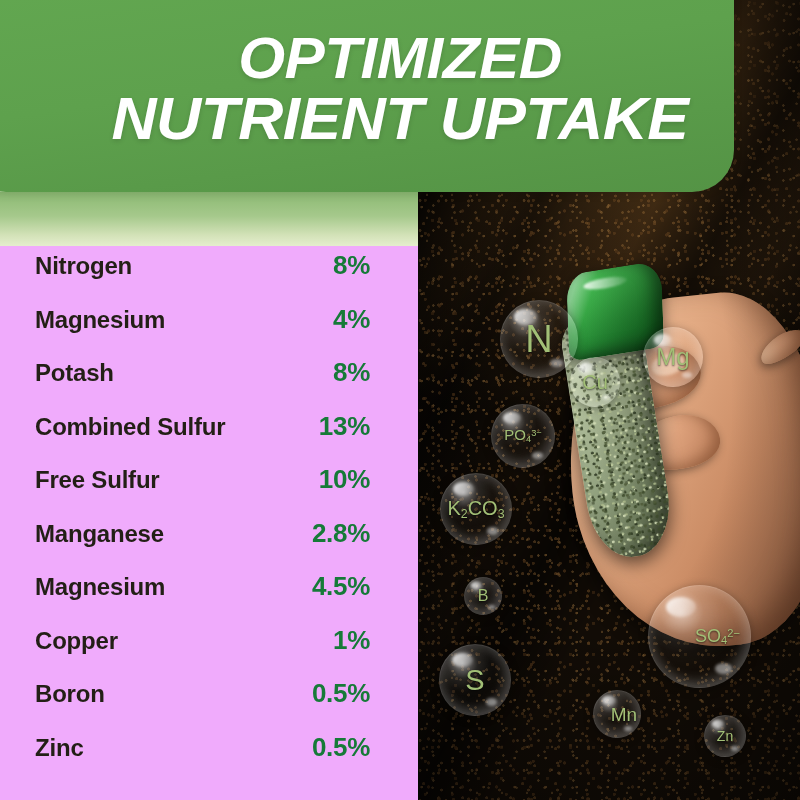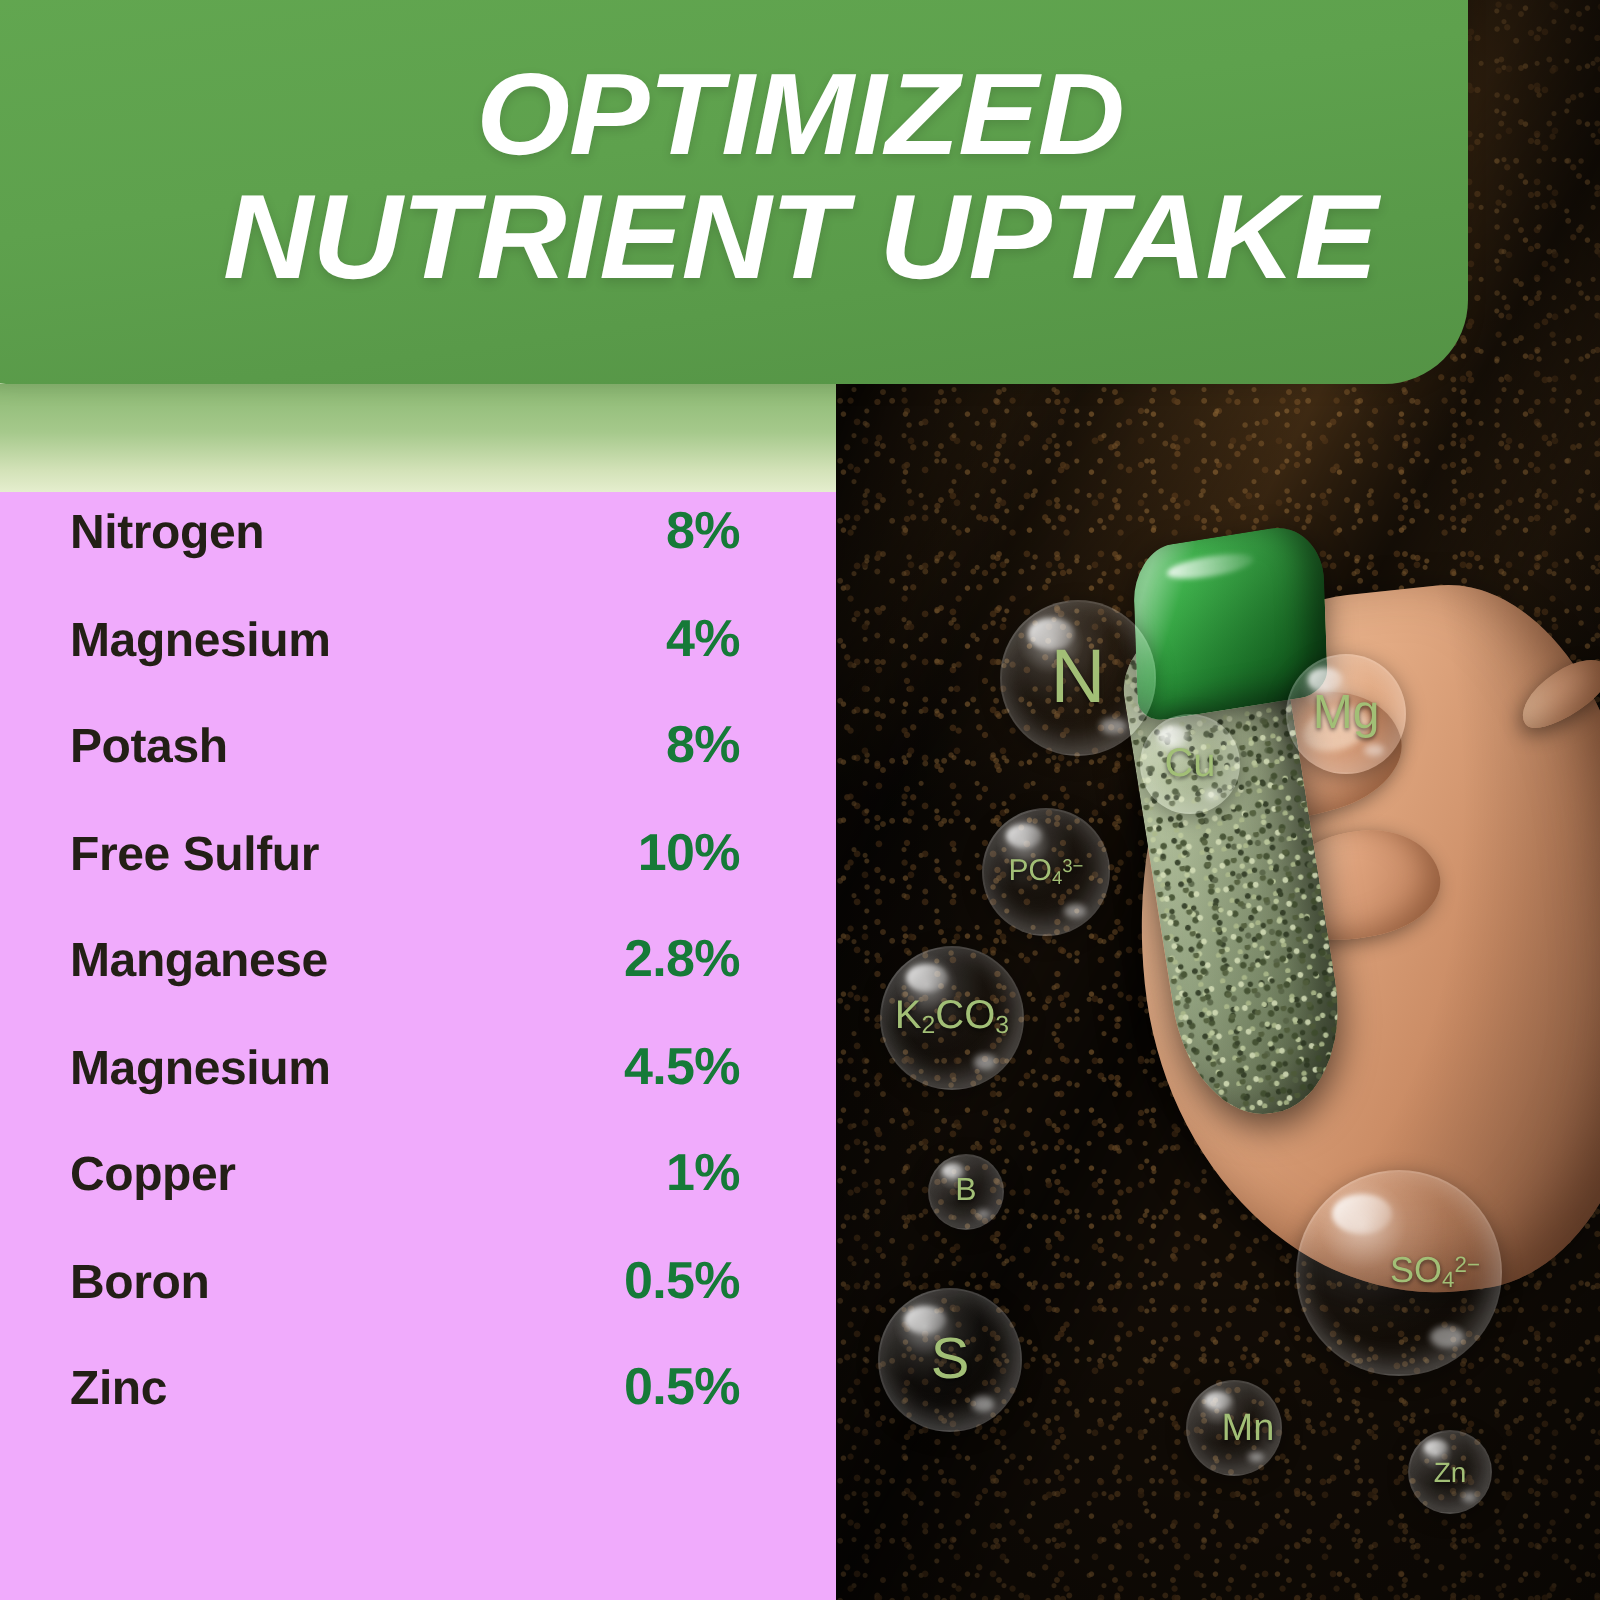--- a/index.html
+++ b/index.html
@@ -333,20 +333,24 @@
         </div>
         <div class="nutrient-row">
           <span class="nutrient-name">Magnesium</span>
           <span class="nutrient-value">4%</span>
         </div>
         <div class="nutrient-row">
           <span class="nutrient-name">Potash</span>
           <span class="nutrient-value">8%</span>
         </div>
         <div class="nutrient-row">
+          <span class="nutrient-name">Combined Sulfur</span>
+          <span class="nutrient-value">13%</span>
+        </div>
+        <div class="nutrient-row">
           <span class="nutrient-name">Free Sulfur</span>
           <span class="nutrient-value">10%</span>
         </div>
         <div class="nutrient-row">
           <span class="nutrient-name">Manganese</span>
           <span class="nutrient-value">2.8%</span>
         </div>
         <div class="nutrient-row">
           <span class="nutrient-name">Magnesium</span>
           <span class="nutrient-value">4.5%</span>

